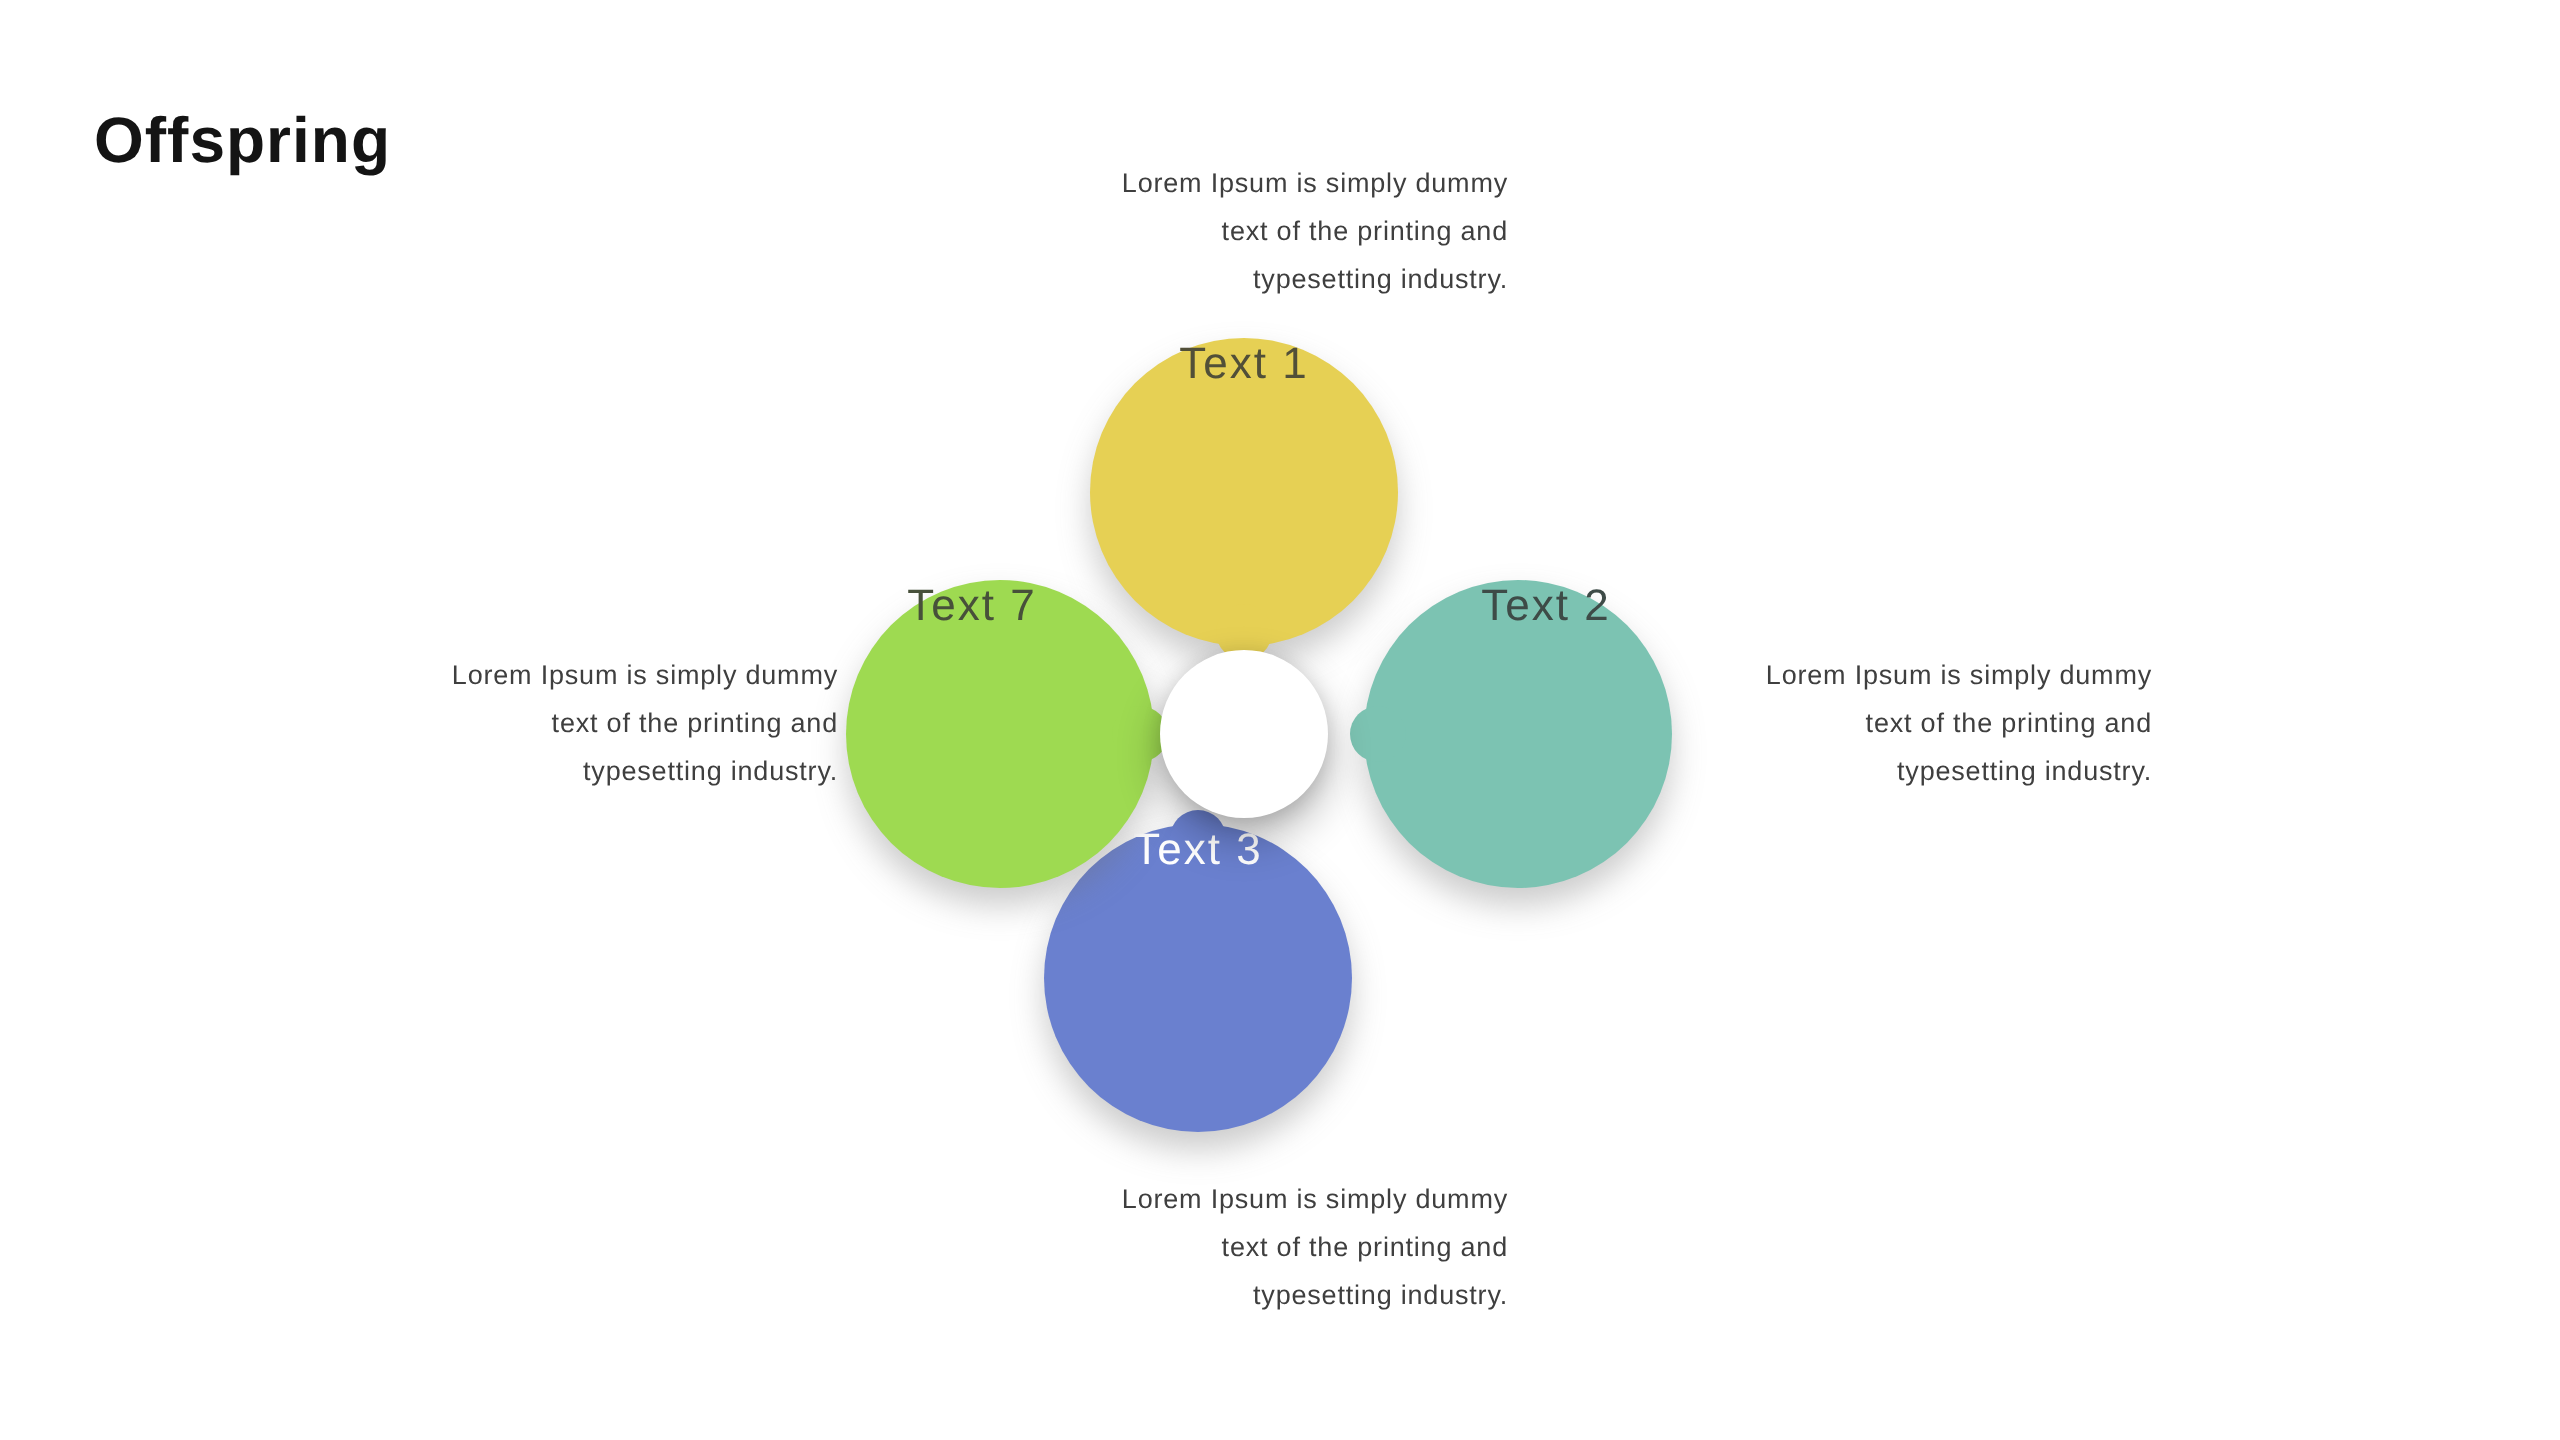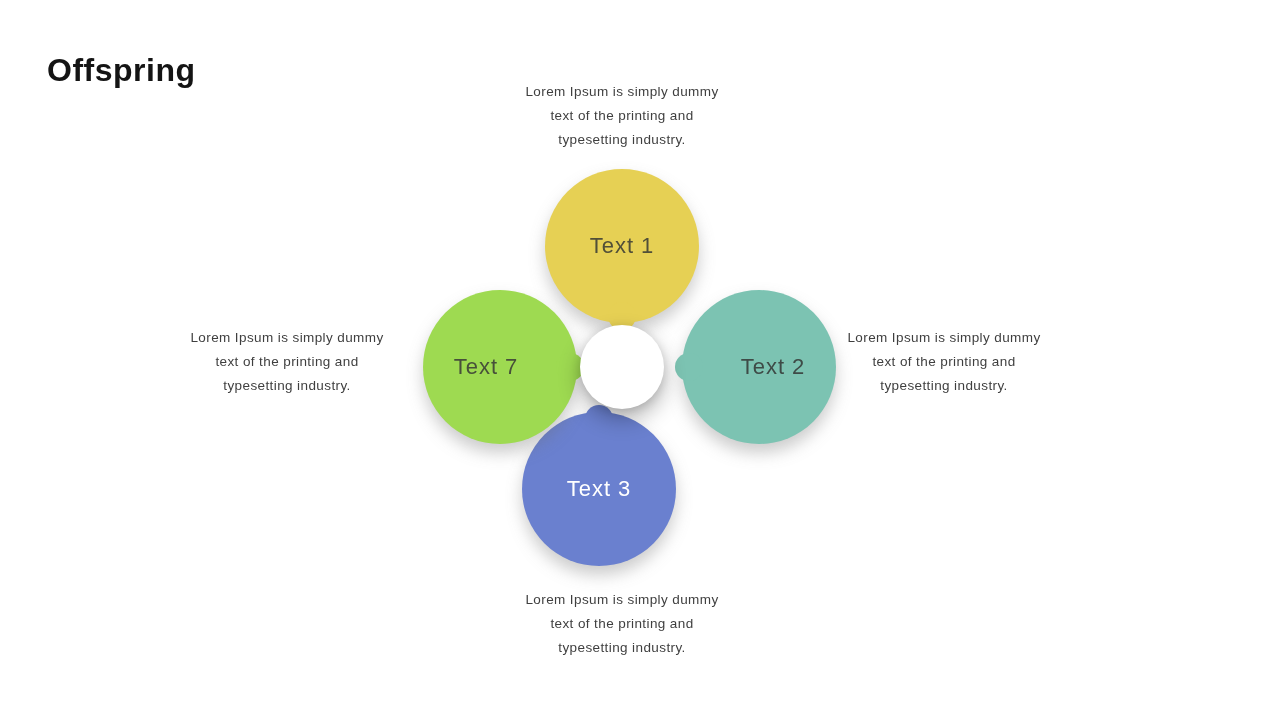--- a/index.html
+++ b/index.html
@@ -8,33 +8,33 @@
     background:#ffffff;
     font-family:"Liberation Sans", sans-serif;
     padding-left:16px;
   }
   .slide-title{
     position:absolute;left:47px;top:52px;margin:0;
     font-size:32px;font-weight:700;letter-spacing:.5px;color:#141414;
   }
   
   .caption{
-    position:absolute;width:264px;text-align:center;
+    position:absolute;width:264px;text-align:right;
     font-size:13.5px;line-height:24px;letter-spacing:.4px;color:#3f3f3f;
   }
   .caption-top{left:490px;top:80px;}
   .caption-right{left:812px;top:326px;}
   .caption-bottom{left:490px;top:588px;}
   .caption-left{left:155px;top:326px;}
   
   .petal{
     position:absolute;width:154px;height:154px;border-radius:50%;
     background:var(--petal-color);
     box-shadow:0 9px 16px rgba(110,110,110,.35);
-    display:flex;align-items:center;justify-content:center;
+    display:flex;align-items:flex-start;justify-content:center;
     z-index:1;
   }
   .petal-top{left:545px;top:169px;}
   .petal-right{left:682px;top:290px;}
   .petal-bottom{left:522px;top:412px;}
   .petal-left{left:423px;top:290px;}
   .nub{
     position:absolute;width:28px;height:28px;border-radius:50%;
     background:var(--petal-color);
   }

